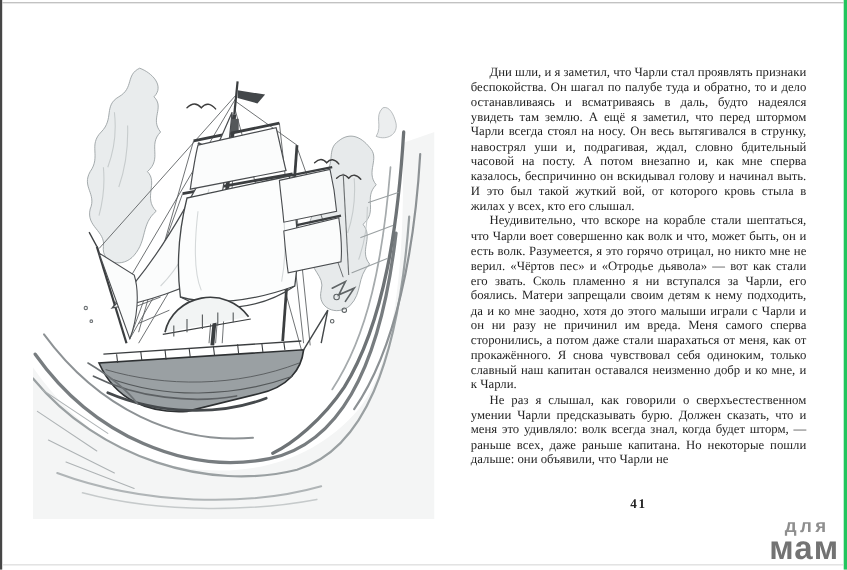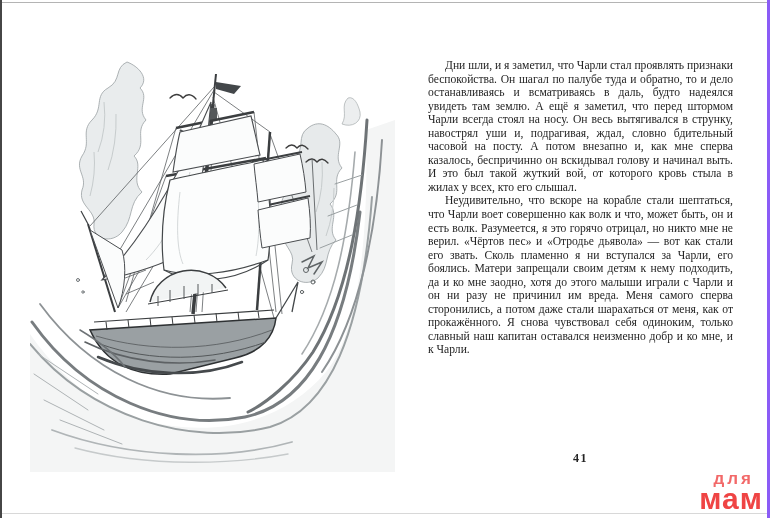--- a/index.html
+++ b/index.html
@@ -7,21 +7,21 @@
     width: 770px; height: 518px;
     background: #ffffff;
     overflow: hidden;
     font-family: "Liberation Serif", "DejaVu Serif", serif;
   }
   .stage {
     position: relative;
     width: 770px; height: 518px;
     background: #ffffff;
     border-left: 2px solid #464646;
-    border-right: 3px solid #8b5cf6;
+    border-right: 3px solid #22c55e;
     box-sizing: border-box;
   }
   .edge-top {
     position: absolute; top: 2px; left: 0; right: 0;
     height: 1px; background: #b4b4b4;
   }
   .edge-bottom {
     position: absolute; bottom: 4px; left: 0; right: 0;
     height: 1px; background: #d8d8d8;
   }
@@ -193,23 +193,24 @@
         <circle cx="48" cy="268" r="1.5" stroke="#6e7376" stroke-width="1"></circle>
         <circle cx="53" cy="280" r="1.2" stroke="#6e7376" stroke-width="1"></circle>
       </g>
     </svg>
   </div>
 
   <div class="right-page">
     <div class="text-col">
       <p>Дни шли, и я заметил, что Чарли стал проявлять признаки беспокойства. Он шагал по палубе туда и обратно, то и дело останавливаясь и всматриваясь в даль, будто надеялся увидеть там землю. А ещё я заметил, что перед штормом Чарли всегда стоял на носу. Он весь вытягивался в струнку, навострял уши и, подрагивая, ждал, словно бдительный часовой на посту. А потом внезапно и, как мне сперва казалось, беспричинно он вскидывал голову и начинал выть. И это был такой жуткий вой, от которого кровь стыла в жилах у всех, кто его слышал.</p>
       <p>Неудивительно, что вскоре на корабле стали шептаться, что Чарли воет совершенно как волк и что, может быть, он и есть волк. Разумеется, я это горячо отрицал, но никто мне не верил. «Чёртов пес» и «Отродье дьявола» — вот как стали его звать. Сколь пламенно я ни вступался за Чарли, его боялись. Матери запрещали своим детям к нему подходить, да и ко мне заодно, хотя до этого малыши играли с Чарли и он ни разу не причинил им вреда. Меня самого сперва сторонились, а потом даже стали шарахаться от меня, как от прокажённого. Я снова чувствовал себя одиноким, только славный наш капитан оставался неизменно добр и ко мне, и к Чарли.</p>
+      <p>Не раз я слышал, как говорили о сверхъестественном умении Чарли предсказывать бурю. Должен сказать, что и меня это удивляло: волк всегда знал, когда будет шторм, — раньше всех, даже раньше капитана. Но некоторые пошли дальше: они объявили, что Чарли не</p>
     </div>
     <div class="page-number">41</div>
   </div>
 
-  <div class="watermark" style="color: #ef4444;">
+  <div class="watermark" style="color: #737373;">
     <span class="wm-line1">для</span>
     <span class="wm-line2">мам</span>
   </div>
 
   <div class="edge-bottom"></div>
 </div>
 
 </body></html>

